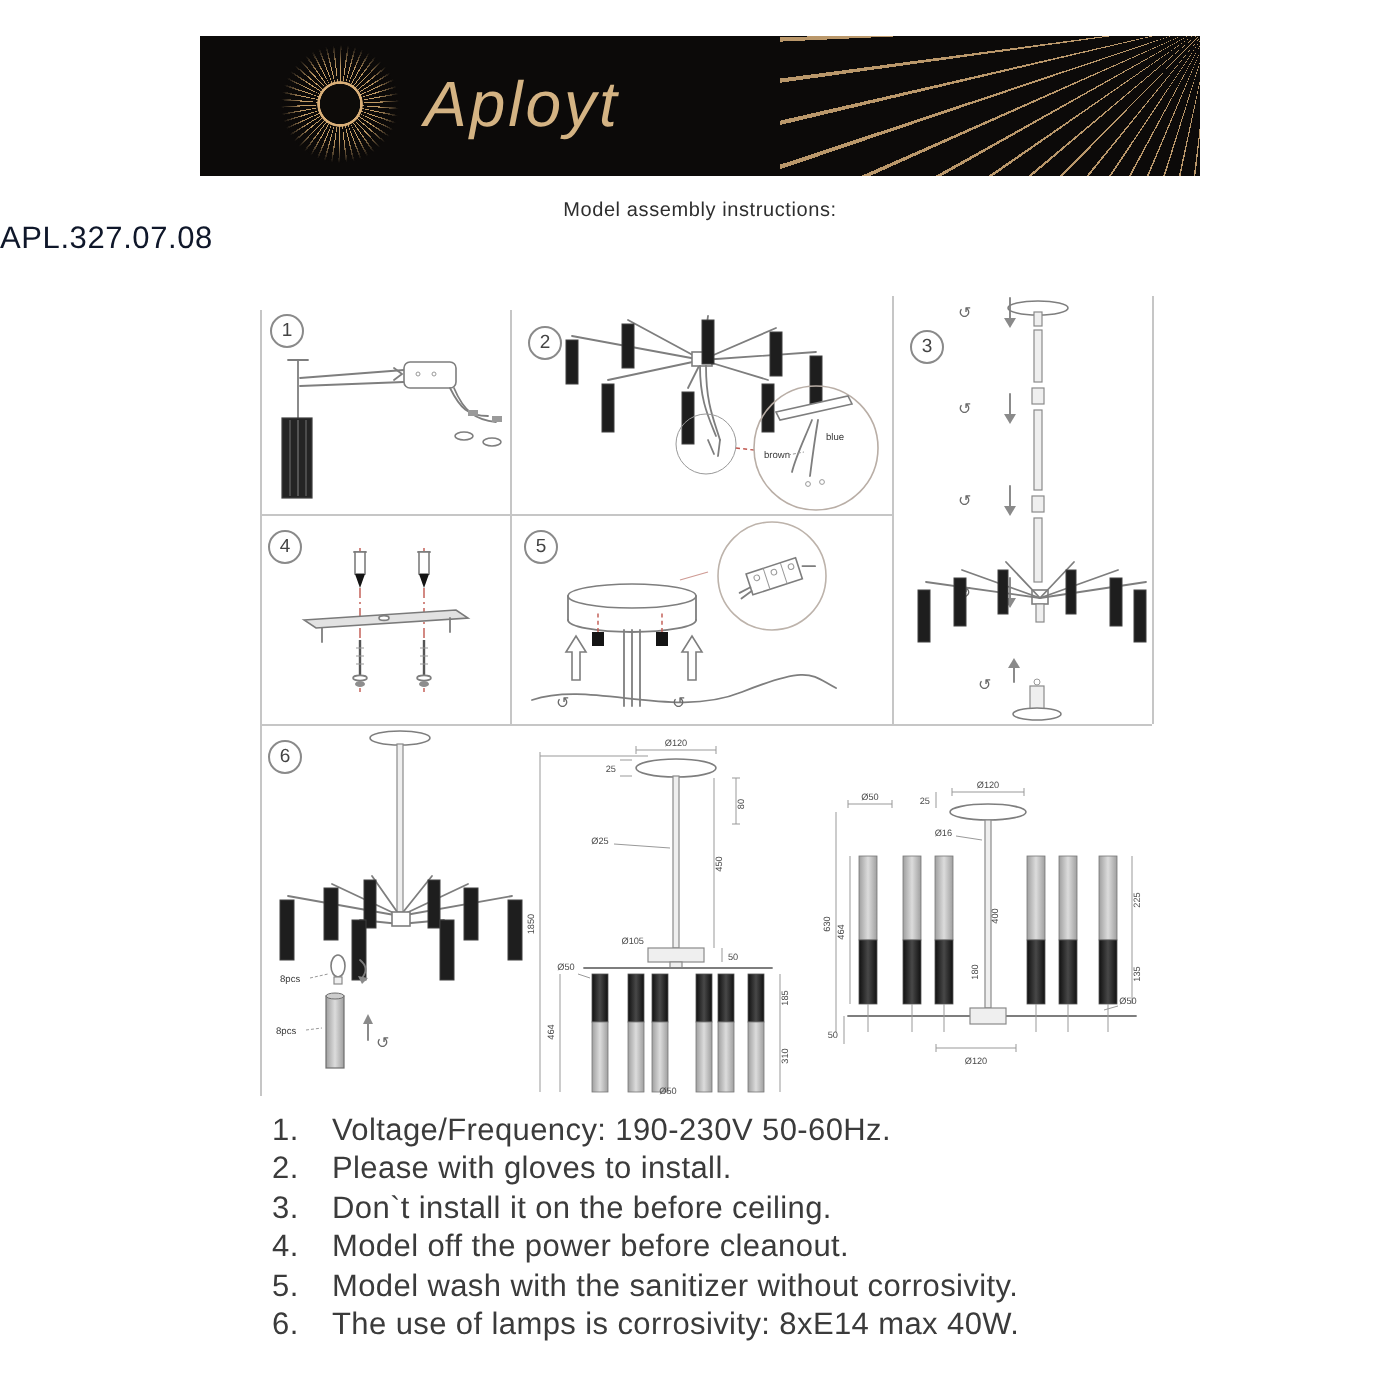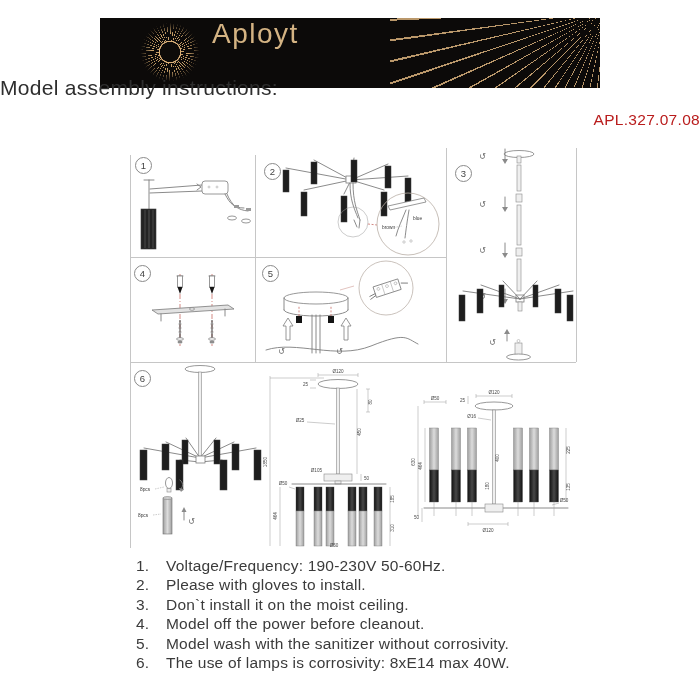--- a/index.html
+++ b/index.html
@@ -6,27 +6,27 @@
   body{width:700px;height:700px;background:#ffffff;font-family:"Liberation Sans",sans-serif;position:relative;overflow:hidden;}
 
   
   .banner{position:absolute;left:100px;top:18px;width:500px;height:70px;background:#0c0a09;overflow:hidden;}
   .logo{position:absolute;left:38px;top:2px;width:64px;height:64px;border-radius:50%;
     background:
       radial-gradient(circle closest-side,#0d0b09 0 31%,rgba(0,0,0,0) 32%),
       radial-gradient(circle closest-side,rgba(0,0,0,0) 0 30%,#d9af78 31% 35%,rgba(0,0,0,0) 36%),
       radial-gradient(circle closest-side,rgba(12,10,9,0) 0 58%,#0c0a09 92%),
       repeating-conic-gradient(#c49d67 0deg 1.6deg,rgba(0,0,0,0) 1.6deg 7.2deg);}
-  .brand{position:absolute;left:112px;top:0;font-size:28px;font-weight:400;color:#d4b383;letter-spacing:1.5px;}
+  .brand{position:absolute;left:112px;top:16px;font-size:32px;font-weight:400;color:#d4b383;letter-spacing:1.5px;font-style:italic;}
   .rays{position:absolute;right:0;top:0;width:210px;height:70px;
     background:repeating-conic-gradient(from 100deg at 103% -10%,rgba(205,167,117,0.9) 0deg 0.55deg,rgba(205,167,117,0) 0.55deg 5.4deg);}
 
   
-  .sub1{position:absolute;left:0;top:76px;width:700px;font-size:21px;color:#2e2e2e;letter-spacing:0.3px;}
-  .sub2{position:absolute;left:0;top:111px;width:700px;text-align:right;font-size:15.5px;color:#b91c1c;letter-spacing:0.3px;}
+  .sub1{position:absolute;left:0;top:100px;width:700px;text-align:center;font-size:10px;color:#2e2e2e;letter-spacing:0.3px;}
+  .sub2{position:absolute;left:0;top:111px;width:700px;text-align:left;font-size:15.5px;color:#0f172a;letter-spacing:0.3px;}
 
   
   .gline{position:absolute;background:#c6c6c6;}
   .badge{position:absolute;width:15px;height:15px;border:1px solid #8a8a8a;border-radius:50%;background:#fff;
          font-size:9.5px;line-height:15px;text-align:center;color:#444;}
   svg.cell{position:absolute;}
 
   .s{stroke:#7e7e7e;stroke-width:0.9;fill:none;stroke-linecap:round;}
   .sf{stroke:#7e7e7e;stroke-width:0.8;fill:#ffffff;}
   .sfe{stroke:#8a8a8a;stroke-width:0.6;fill:#efefef;}
@@ -468,21 +468,21 @@
   <div class="irow">
     <span class="inum">1.</span>
     <span class="itext">Voltage/Frequency: 190-230V 50-60Hz.</span>
   </div>
   <div class="irow">
     <span class="inum">2.</span>
     <span class="itext">Please with gloves to install.</span>
   </div>
   <div class="irow">
     <span class="inum">3.</span>
-    <span class="itext">Don`t install it on the moist ceiling.</span>
+    <span class="itext">Don`t install it on the before ceiling.</span>
   </div>
   <div class="irow">
     <span class="inum">4.</span>
     <span class="itext">Model off the power before cleanout.</span>
   </div>
   <div class="irow">
     <span class="inum">5.</span>
     <span class="itext">Model wash with the sanitizer without corrosivity.</span>
   </div>
   <div class="irow">

